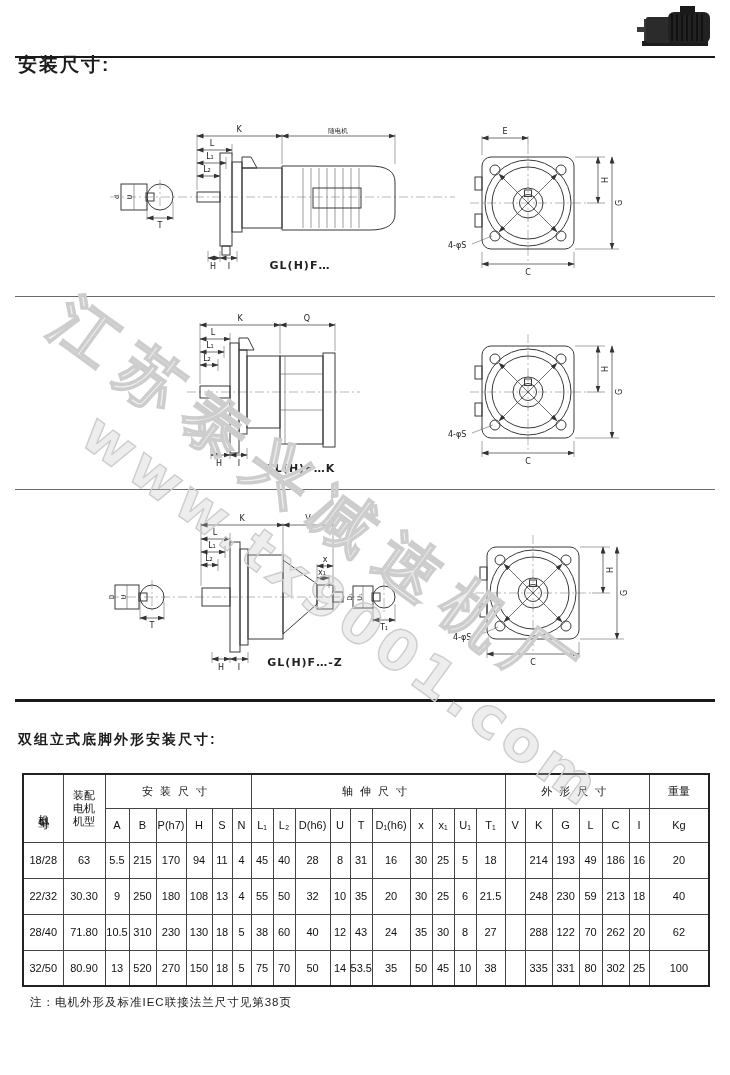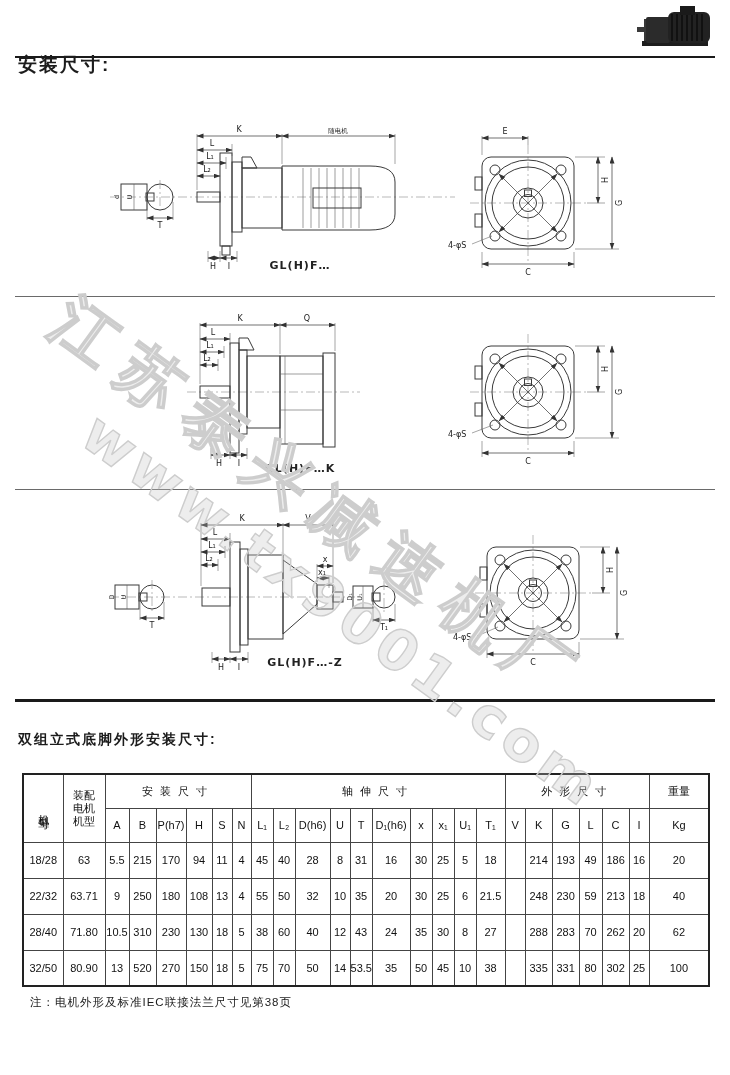--- a/index.html
+++ b/index.html
@@ -408,21 +408,21 @@
       <td></td>
       <td>214</td>
       <td>193</td>
       <td>49</td>
       <td>186</td>
       <td>16</td>
       <td>20</td>
     </tr>
     <tr>
       <td>22/32</td>
-      <td>63.71</td>
+      <td>30.30</td>
       <td>9</td>
       <td>250</td>
       <td>180</td>
       <td>108</td>
       <td>13</td>
       <td>4</td>
       <td>55</td>
       <td>50</td>
       <td>32</td>
       <td>10</td>
@@ -454,21 +454,21 @@
       <td>40</td>
       <td>12</td>
       <td>43</td>
       <td>24</td>
       <td>35</td>
       <td>30</td>
       <td>8</td>
       <td>27</td>
       <td></td>
       <td>288</td>
-      <td>283</td>
+      <td>122</td>
       <td>70</td>
       <td>262</td>
       <td>20</td>
       <td>62</td>
     </tr>
     <tr>
       <td>32/50</td>
       <td>80.90</td>
       <td>13</td>
       <td>520</td>

